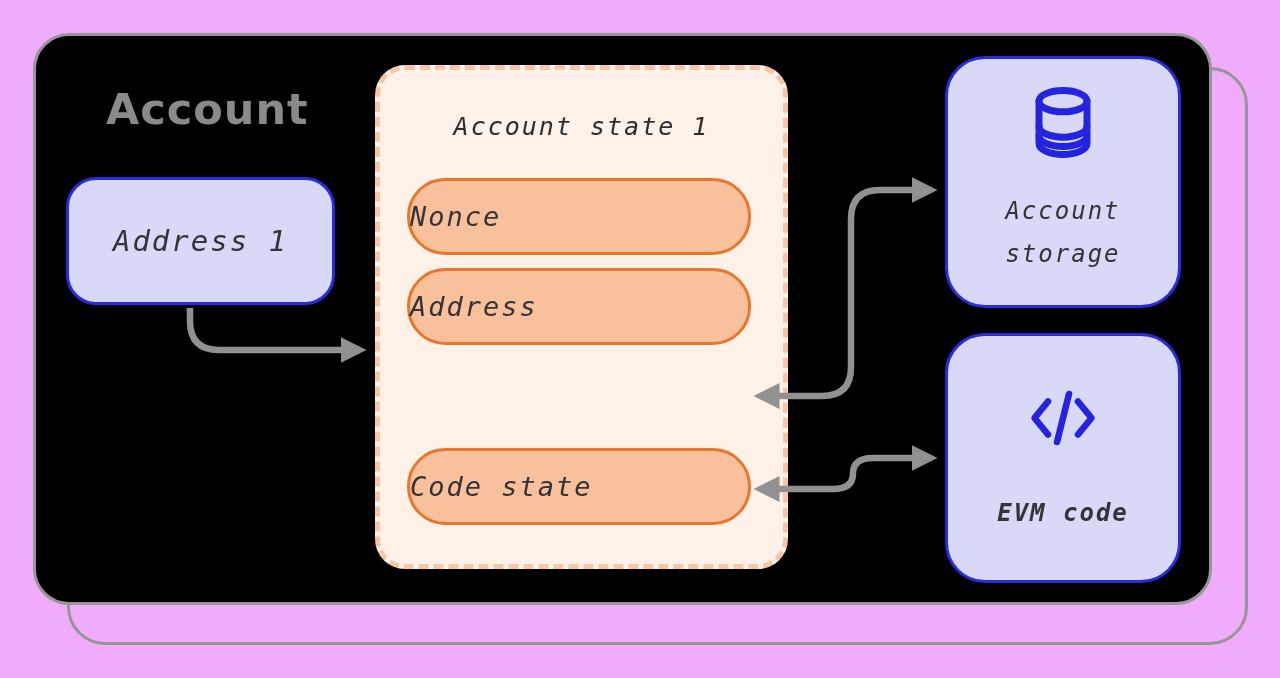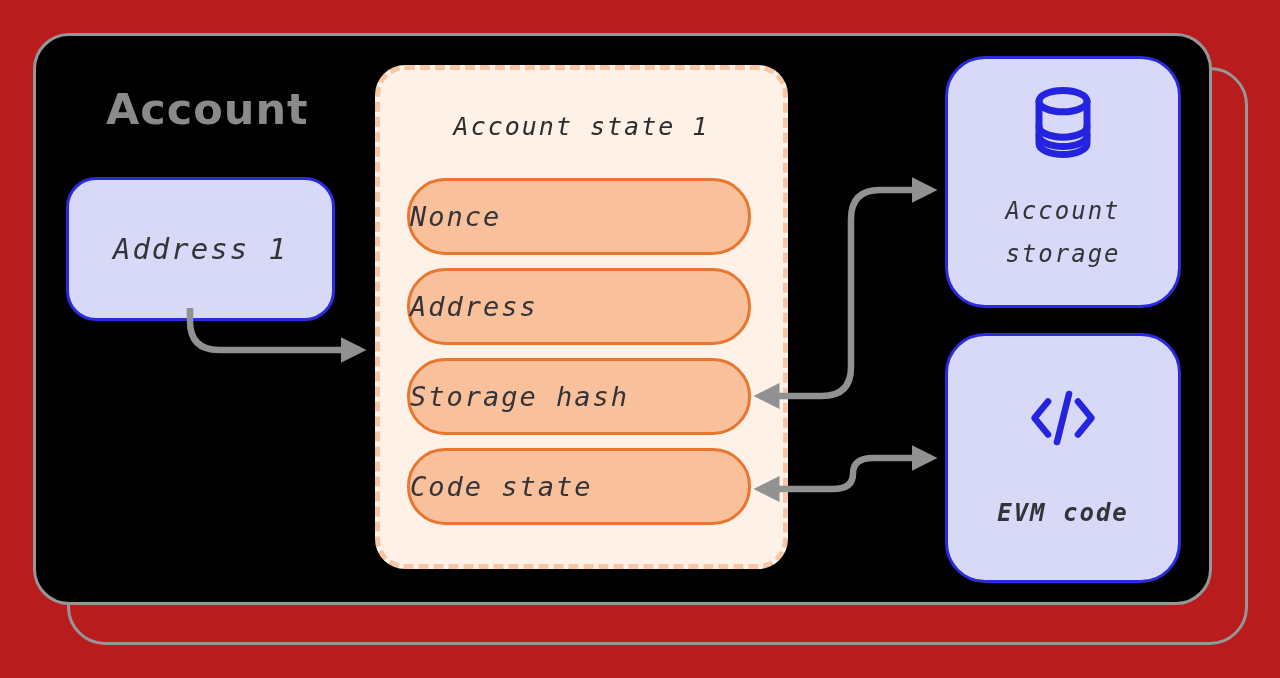--- a/index.html
+++ b/index.html
@@ -1,20 +1,20 @@
 <!DOCTYPE html>
 <html><head>
 <meta charset="utf-8">
 <style>
   html, body { margin: 0; padding: 0; background: #000; }
   .stage {
     position: relative;
     width: 1280px;
     height: 678px;
-    background: #b91c1c;
+    background: #f0abfc;
     overflow: hidden;
     font-family: "DejaVu Sans Mono", "Liberation Mono", monospace;
   }
 
   
   .offset-card {
     position: absolute;
     left: 67px; top: 67px;
     width: 1181px; height: 578px;
     border: 3px solid #969696;
@@ -46,21 +46,21 @@
   
   .lav-node {
     position: absolute;
     background: #d8d8f7;
     border: 3px solid #2a2ade;
     box-sizing: border-box;
     color: #33333a;
   }
   .address-node {
     left: 66px; top: 177px;
-    width: 269px; height: 144px;
+    width: 269px; height: 128px;
     border-radius: 30px;
     display: flex; align-items: center; justify-content: center;
     font-style: italic;
     font-size: 29px;
     letter-spacing: 2px;
   }
 
   
   .state-box {
     position: absolute;
@@ -147,23 +147,20 @@
   </div>
 
   <div class="state-box">
     <div class="state-title">Account state 1</div>
     <div class="pill pill-0">
       <span>Nonce</span>
     </div>
     <div class="pill pill-1">
       <span>Address</span>
     </div>
-    <div class="pill pill-2">
-      <span>Storage hash</span>
-    </div>
     <div class="pill pill-3">
       <span>Code state</span>
     </div>
   </div>
 
   <div class="lav-node big-node storage-node">
     <svg class="node-icon" width="64" height="75" viewBox="0 0 24 28" fill="none" stroke="#2424e0" stroke-width="2.6" stroke-linecap="round">
       <ellipse cx="12" cy="6" rx="9" ry="4"></ellipse>
       <path d="M3 6 V22 a9 4 0 0 0 18 0 V6"></path>
       <path d="M3 15.5 a9 4 0 0 0 18 0"></path>

